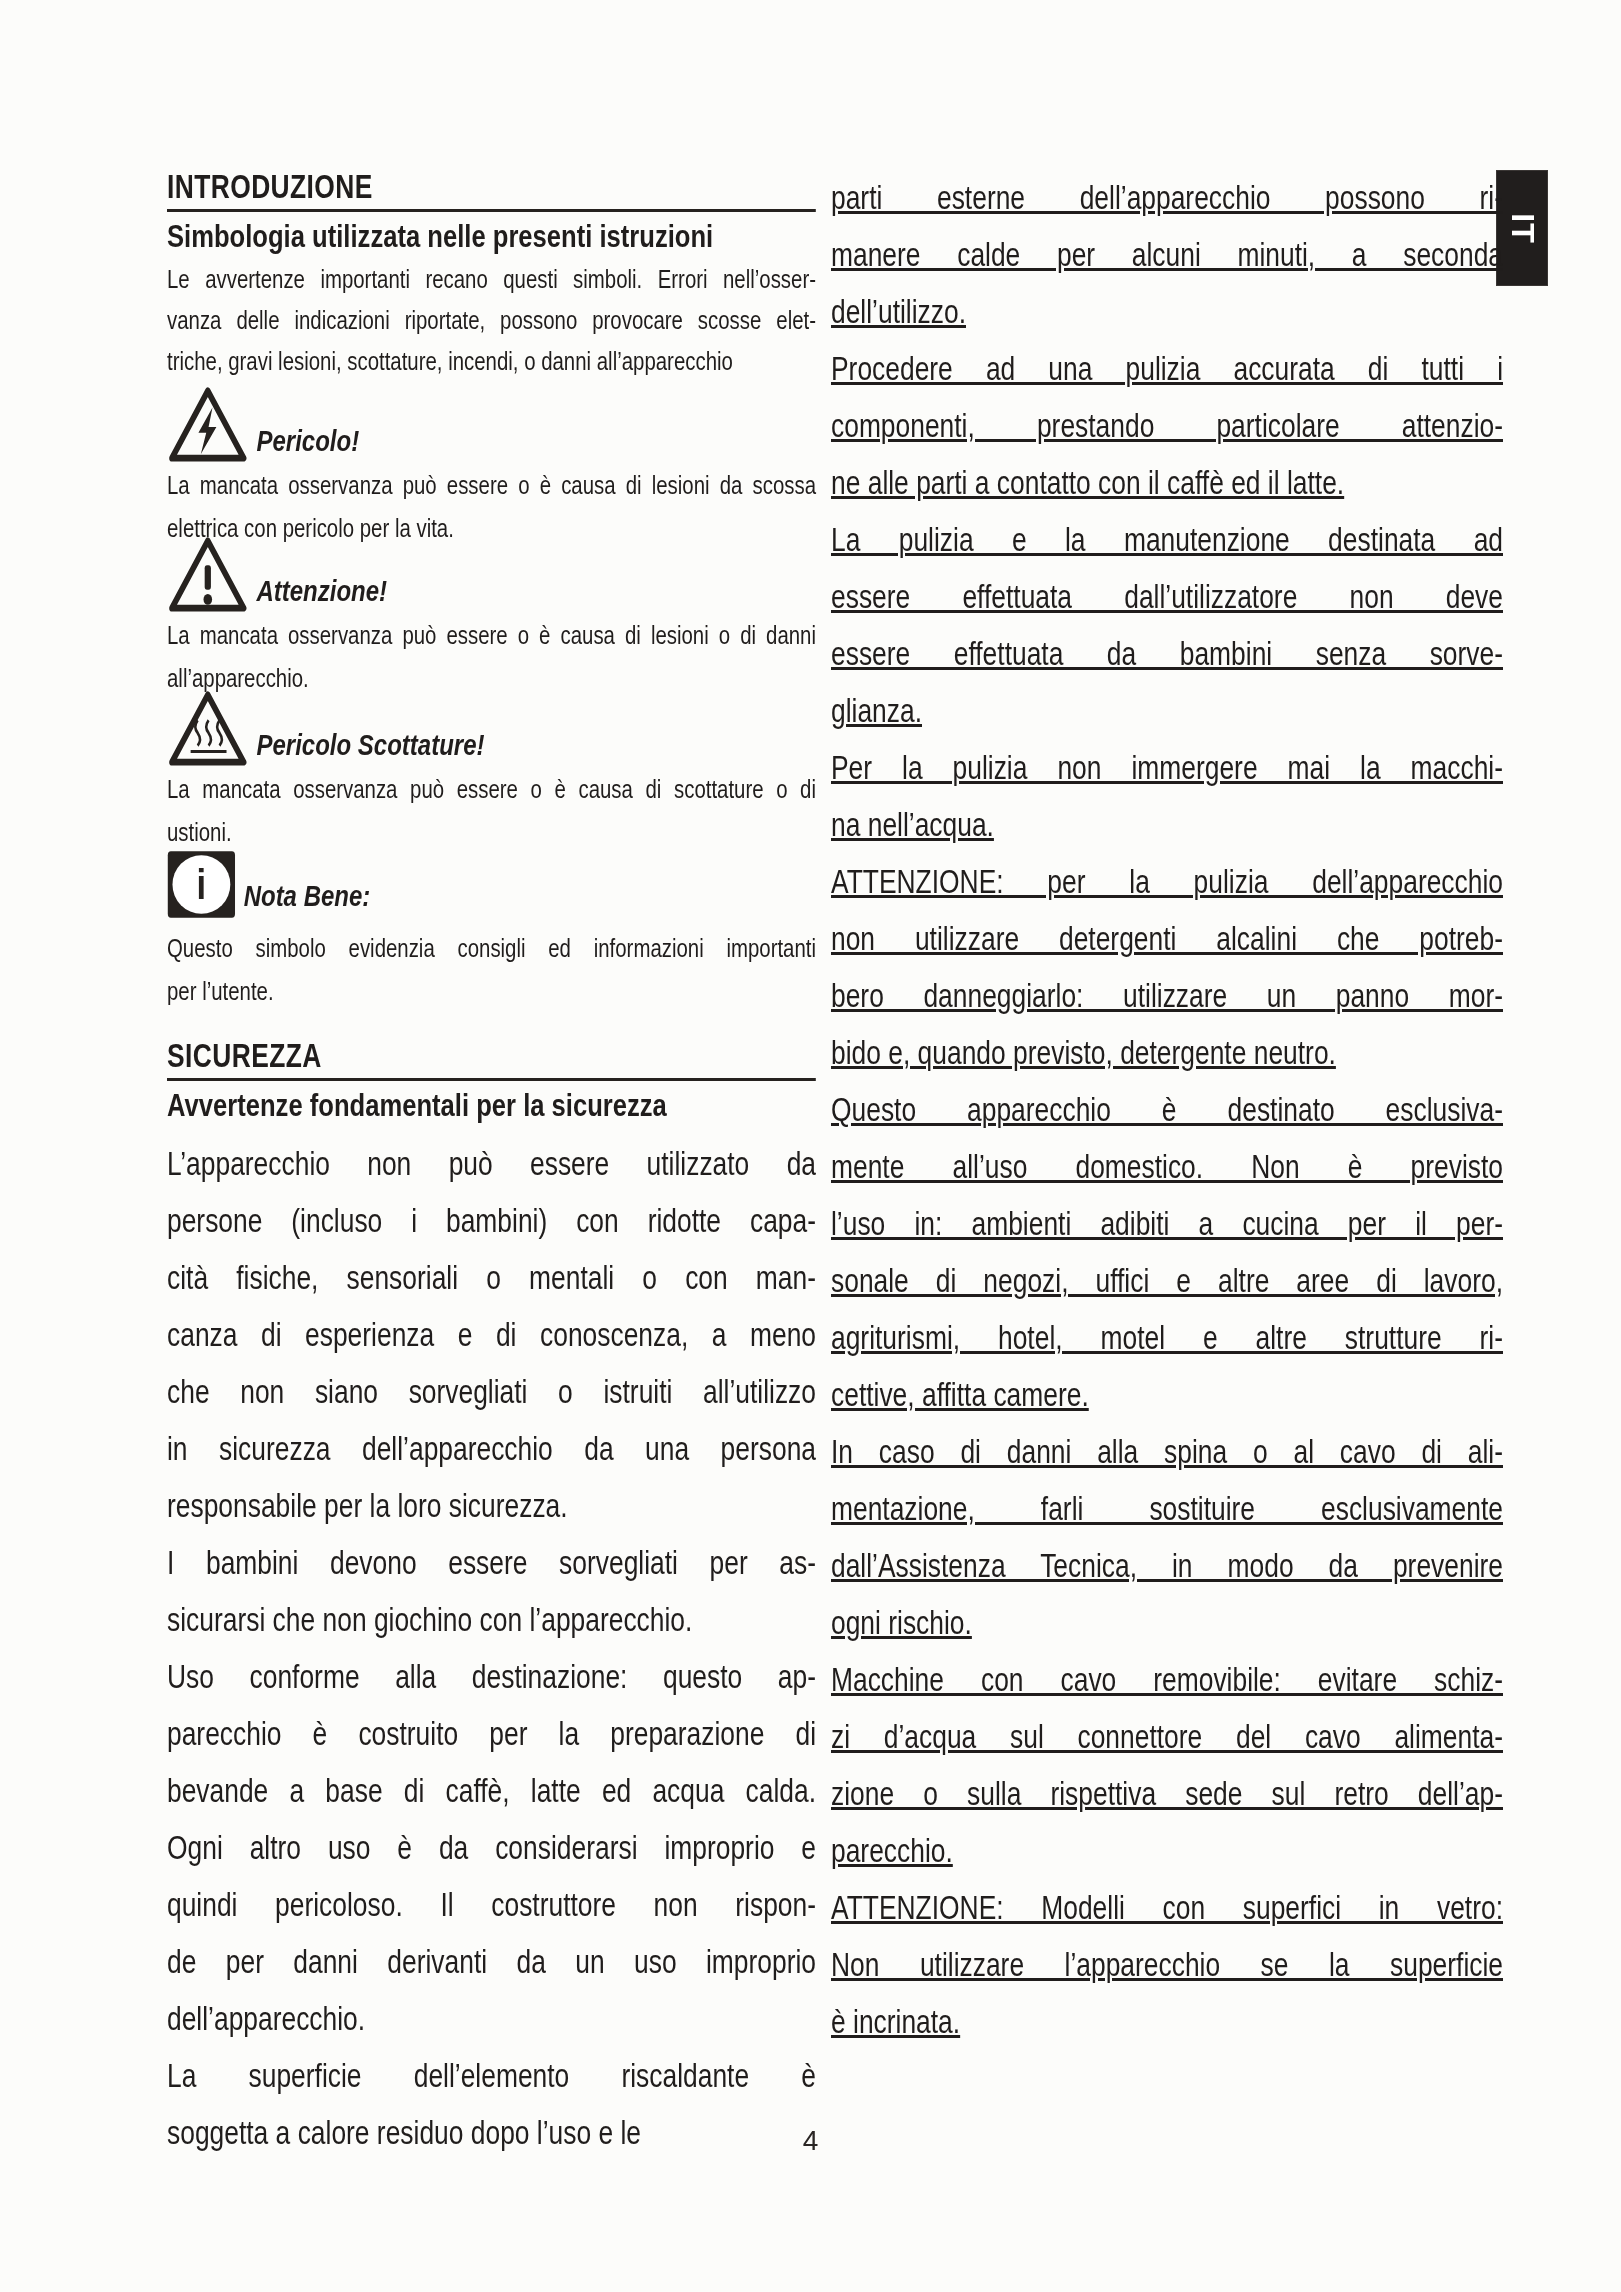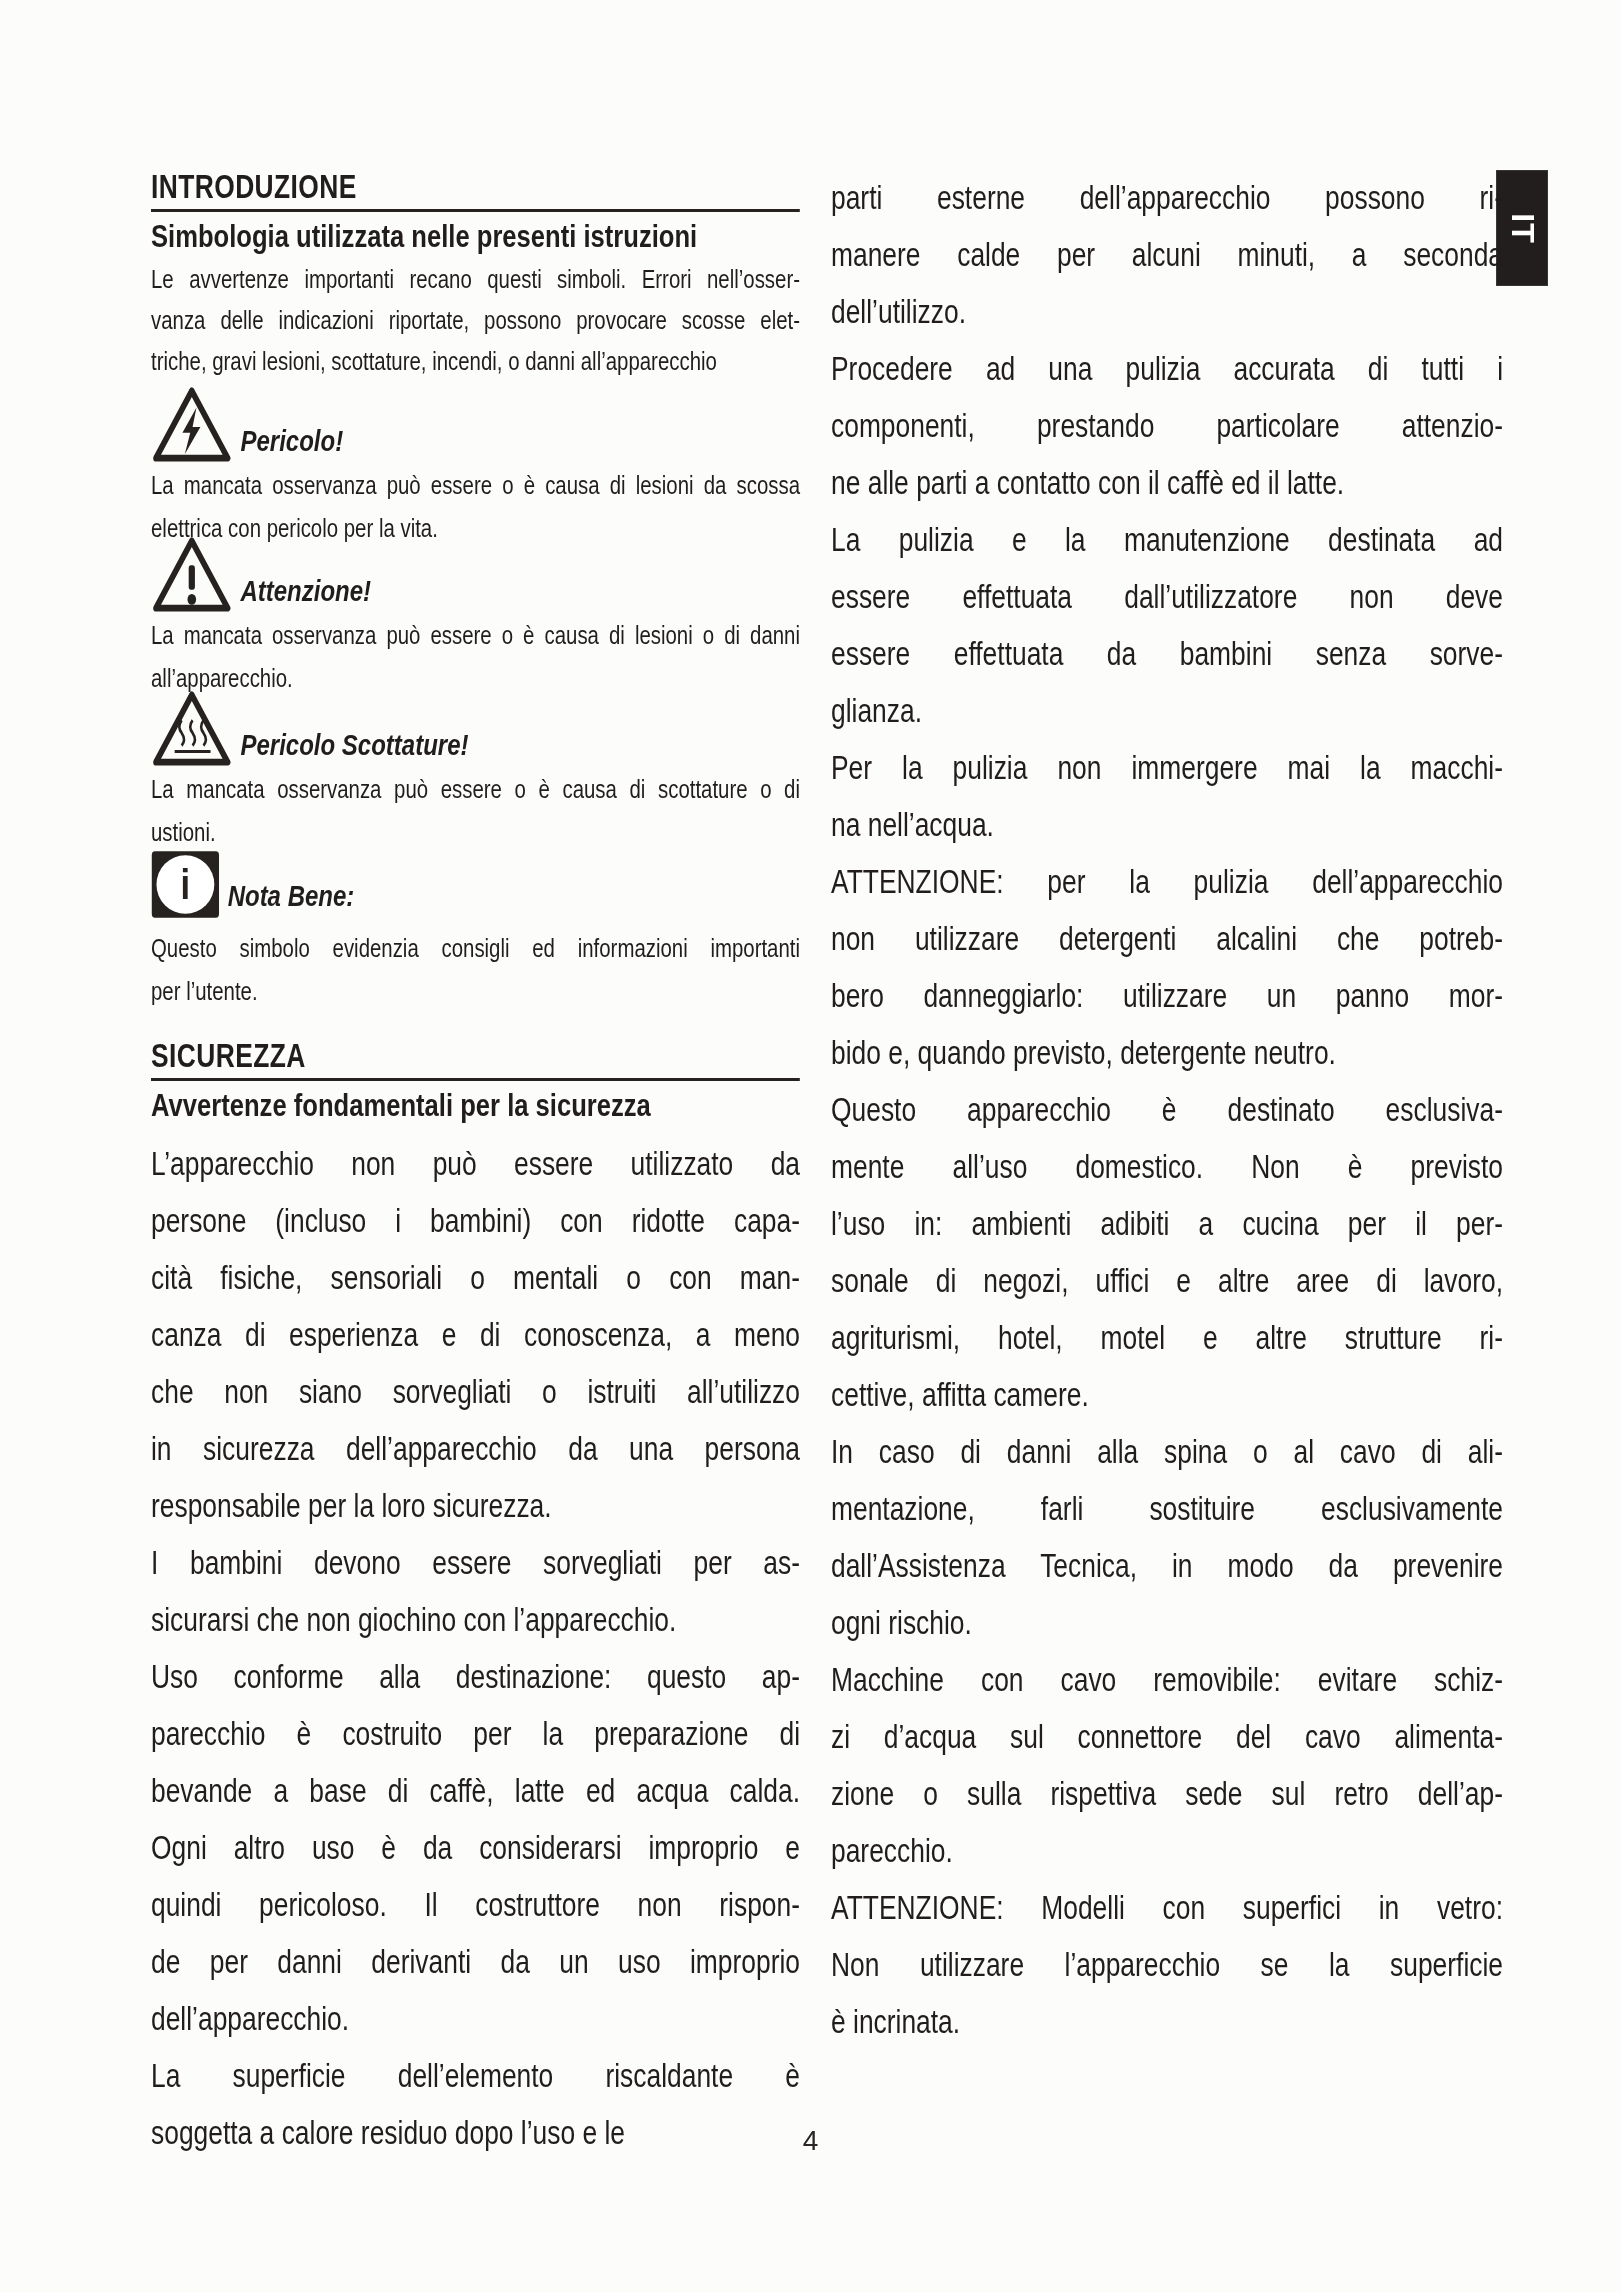--- a/index.html
+++ b/index.html
@@ -2,22 +2,22 @@
 <html><head>
 <meta charset="utf-8">
 <style>
   html,body{margin:0;padding:0;background:#e8e8e6;}
   .page{
     position:relative;width:1621px;height:2293px;margin:0 auto;
     background:#fcfcfa;color:#201d1c;
     font-family:"Liberation Sans",sans-serif;overflow:hidden;
   }
   .col{position:absolute;top:169px;}
-  .col-left{left:151px;width:649px;}
-  .col-right{left:831px;width:672px;}
+  .col-left{left:167px;width:649px;}
+  .col-right{left:831px;width:672px;text-decoration:underline;}
   
   .squeeze{transform:scaleX(0.8);transform-origin:0 0;width:125%;}
 
   .h-rule{
     font-size:33px;font-weight:bold;letter-spacing:0.5px;line-height:36px;
     border-bottom:3.4px solid #26221f;padding-bottom:3.9px;
   }
   .subhead{font-size:32px;font-weight:bold;line-height:40px;margin-top:3.9px;}
   .small{font-size:25.5px;line-height:41px;margin-top:2.9px;}
   .wline{font-size:25.5px;line-height:43px;}

